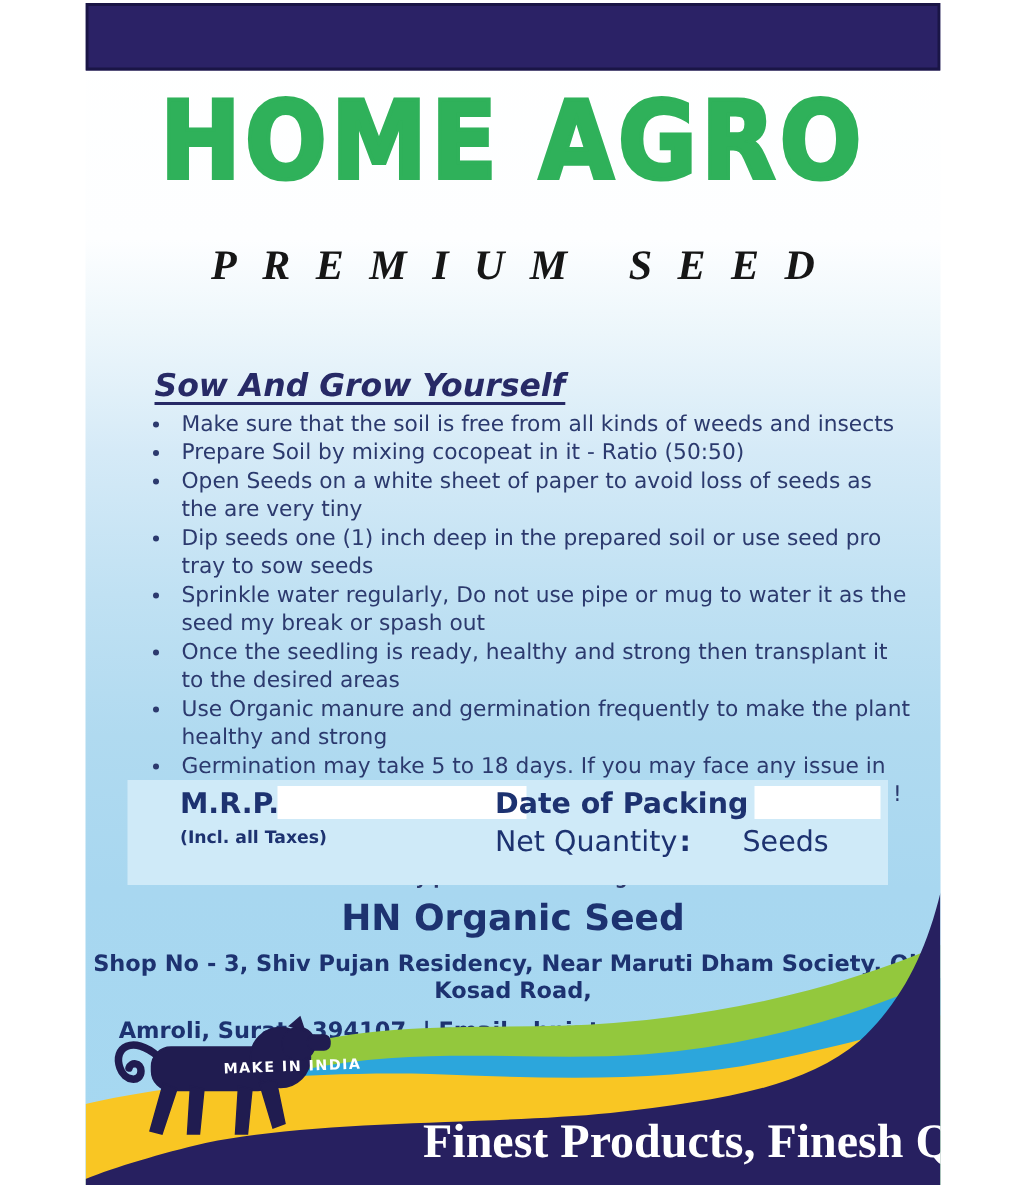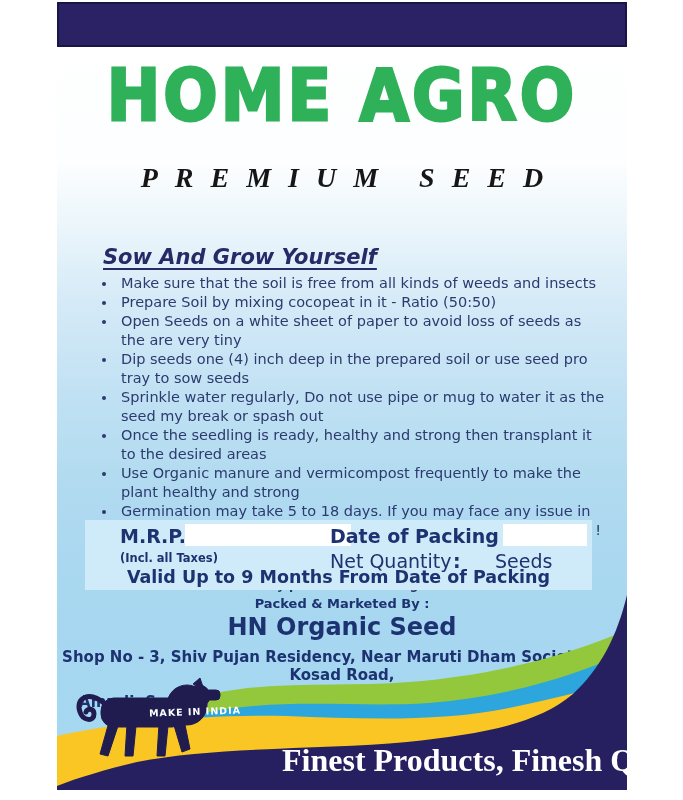--- a/index.html
+++ b/index.html
@@ -82,43 +82,41 @@
 
     <div class="brand">HOME AGRO</div>
     <div class="tagline">PREMIUM SEED</div>
 
     <div class="content">
       <div class="heading">Sow And Grow Yourself</div>
       <ul class="steps">
         <li>Make sure that the soil is free from all kinds of weeds and insects</li>
         <li>Prepare Soil by mixing cocopeat in it - Ratio (50:50)</li>
         <li>Open Seeds on a white sheet of paper to avoid loss of seeds as the are very tiny</li>
-        <li>Dip seeds one (4) inch deep in the prepared soil or use seed pro tray to sow seeds</li>
+        <li>Dip seeds one (1) inch deep in the prepared soil or use seed pro tray to sow seeds</li>
         <li>Sprinkle water regularly, Do not use pipe or mug to water it as the seed my break or spash out</li>
         <li>Once the seedling is ready, healthy and strong then transplant it to the desired areas</li>
-        <li>Use Organic manure and vermicompost frequently to make the plant healthy and strong</li>
+        <li>Use Organic manure and germination frequently to make the plant healthy and strong</li>
         <li>Germination may take 5 to 18 days. If you may face any issue in the germination of seeds, Just Reorder and we will happy to help !</li>
       </ul>
       <div class="disclaimer">The photo on the pouch is a representation of the crop, actual fruit or flower or vegetable may differ in color and otherwise, depending on the variety  packed and sowing conditions.</div>
     </div>
 
     <div class="pack-box">
       <span class="mrp-label">M.R.P. :</span>
       <span class="fld mrp-field"></span>
       <span class="incl-note">(Incl. all Taxes)</span>
       <span class="date-label">Date of Packing :</span>
       <span class="fld date-field"></span>
       <span class="qty-label">Net Quantity</span>
       <span class="qty-colon">:</span>
       <span class="qty-value">Seeds</span>
-      <div class="validity">Valid Up to 9 Months From Date of Packing</div>
     </div>
 
     <div class="marketer">
-      <div class="mk-heading">Packed &amp; Marketed By :</div>
       <div class="mk-name">HN Organic Seed</div>
       <div class="mk-addr1">Shop No - 3, Shiv Pujan Residency, Near Maruti Dham Society, Old Kosad Road,</div>
       <div class="mk-addr2">Amroli, Surat - 394107. | Email - hninternation001@gmail.com</div>
     </div>
 
     <svg class="waves" viewBox="0 0 570 240" preserveAspectRatio="none" xmlns="http://www.w3.org/2000/svg">
 
       <path fill="#93c83d" d="M132,150 C200,128 280,138 352,132 C430,126 505,108 570,80 L570,240 L132,240 Z"></path>
 
       <path fill="#2ca6dc" d="M146,163 C225,147 300,158 372,153 C450,147 520,125 570,102 L570,240 L146,240 Z"></path>

